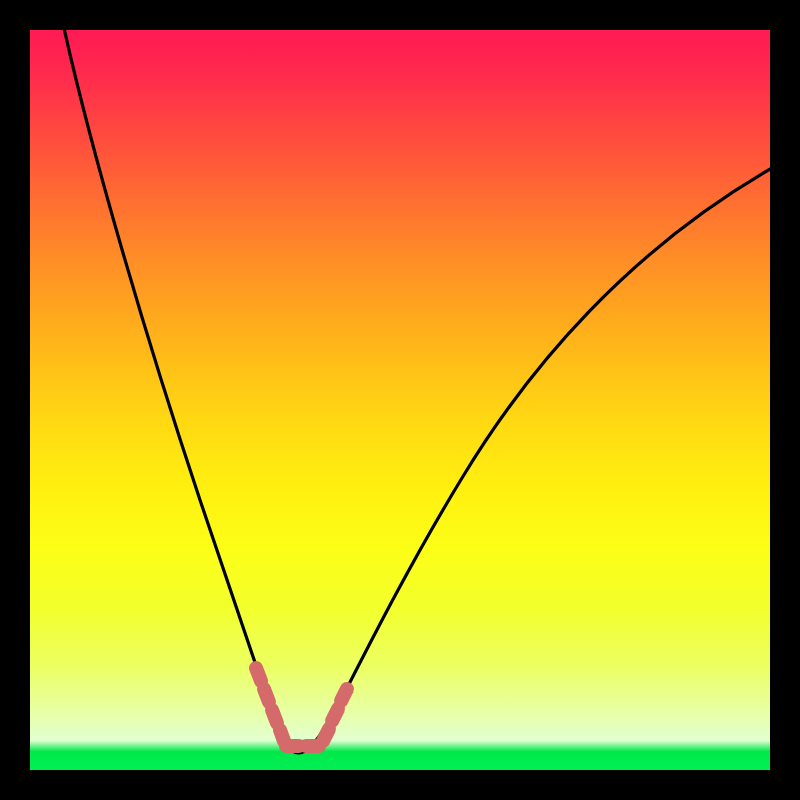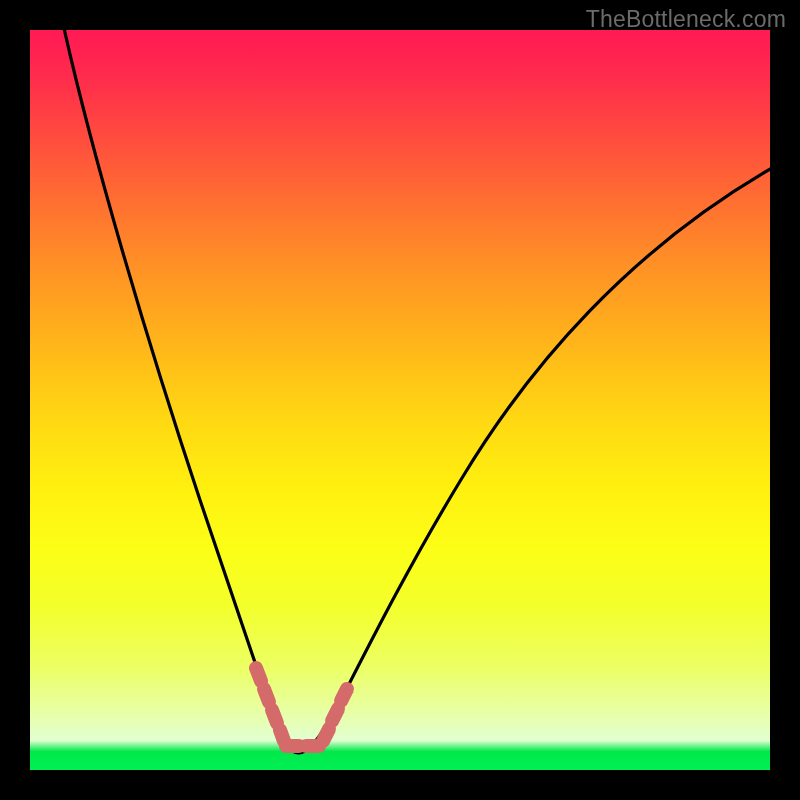--- a/index.html
+++ b/index.html
@@ -49,21 +49,20 @@
     position: absolute;
     left: 0; top: 0;
     width: 100%;
     height: 100%;
   }
 </style>
 </head>
 <body>
 
 <div class="outer">
-  <div class="watermark">TheBottleneck.com</div>
 
   <div class="plot-area">
     <svg class="curves" viewBox="0 0 740 740" preserveAspectRatio="none">
 
       <path d="M 30 -20
                C 60 120, 120 320, 170 470
                C 200 560, 222 625, 236 665
                C 244 688, 251 707, 258 717
                L 258 717
                C 262 722, 267 724, 273 722

